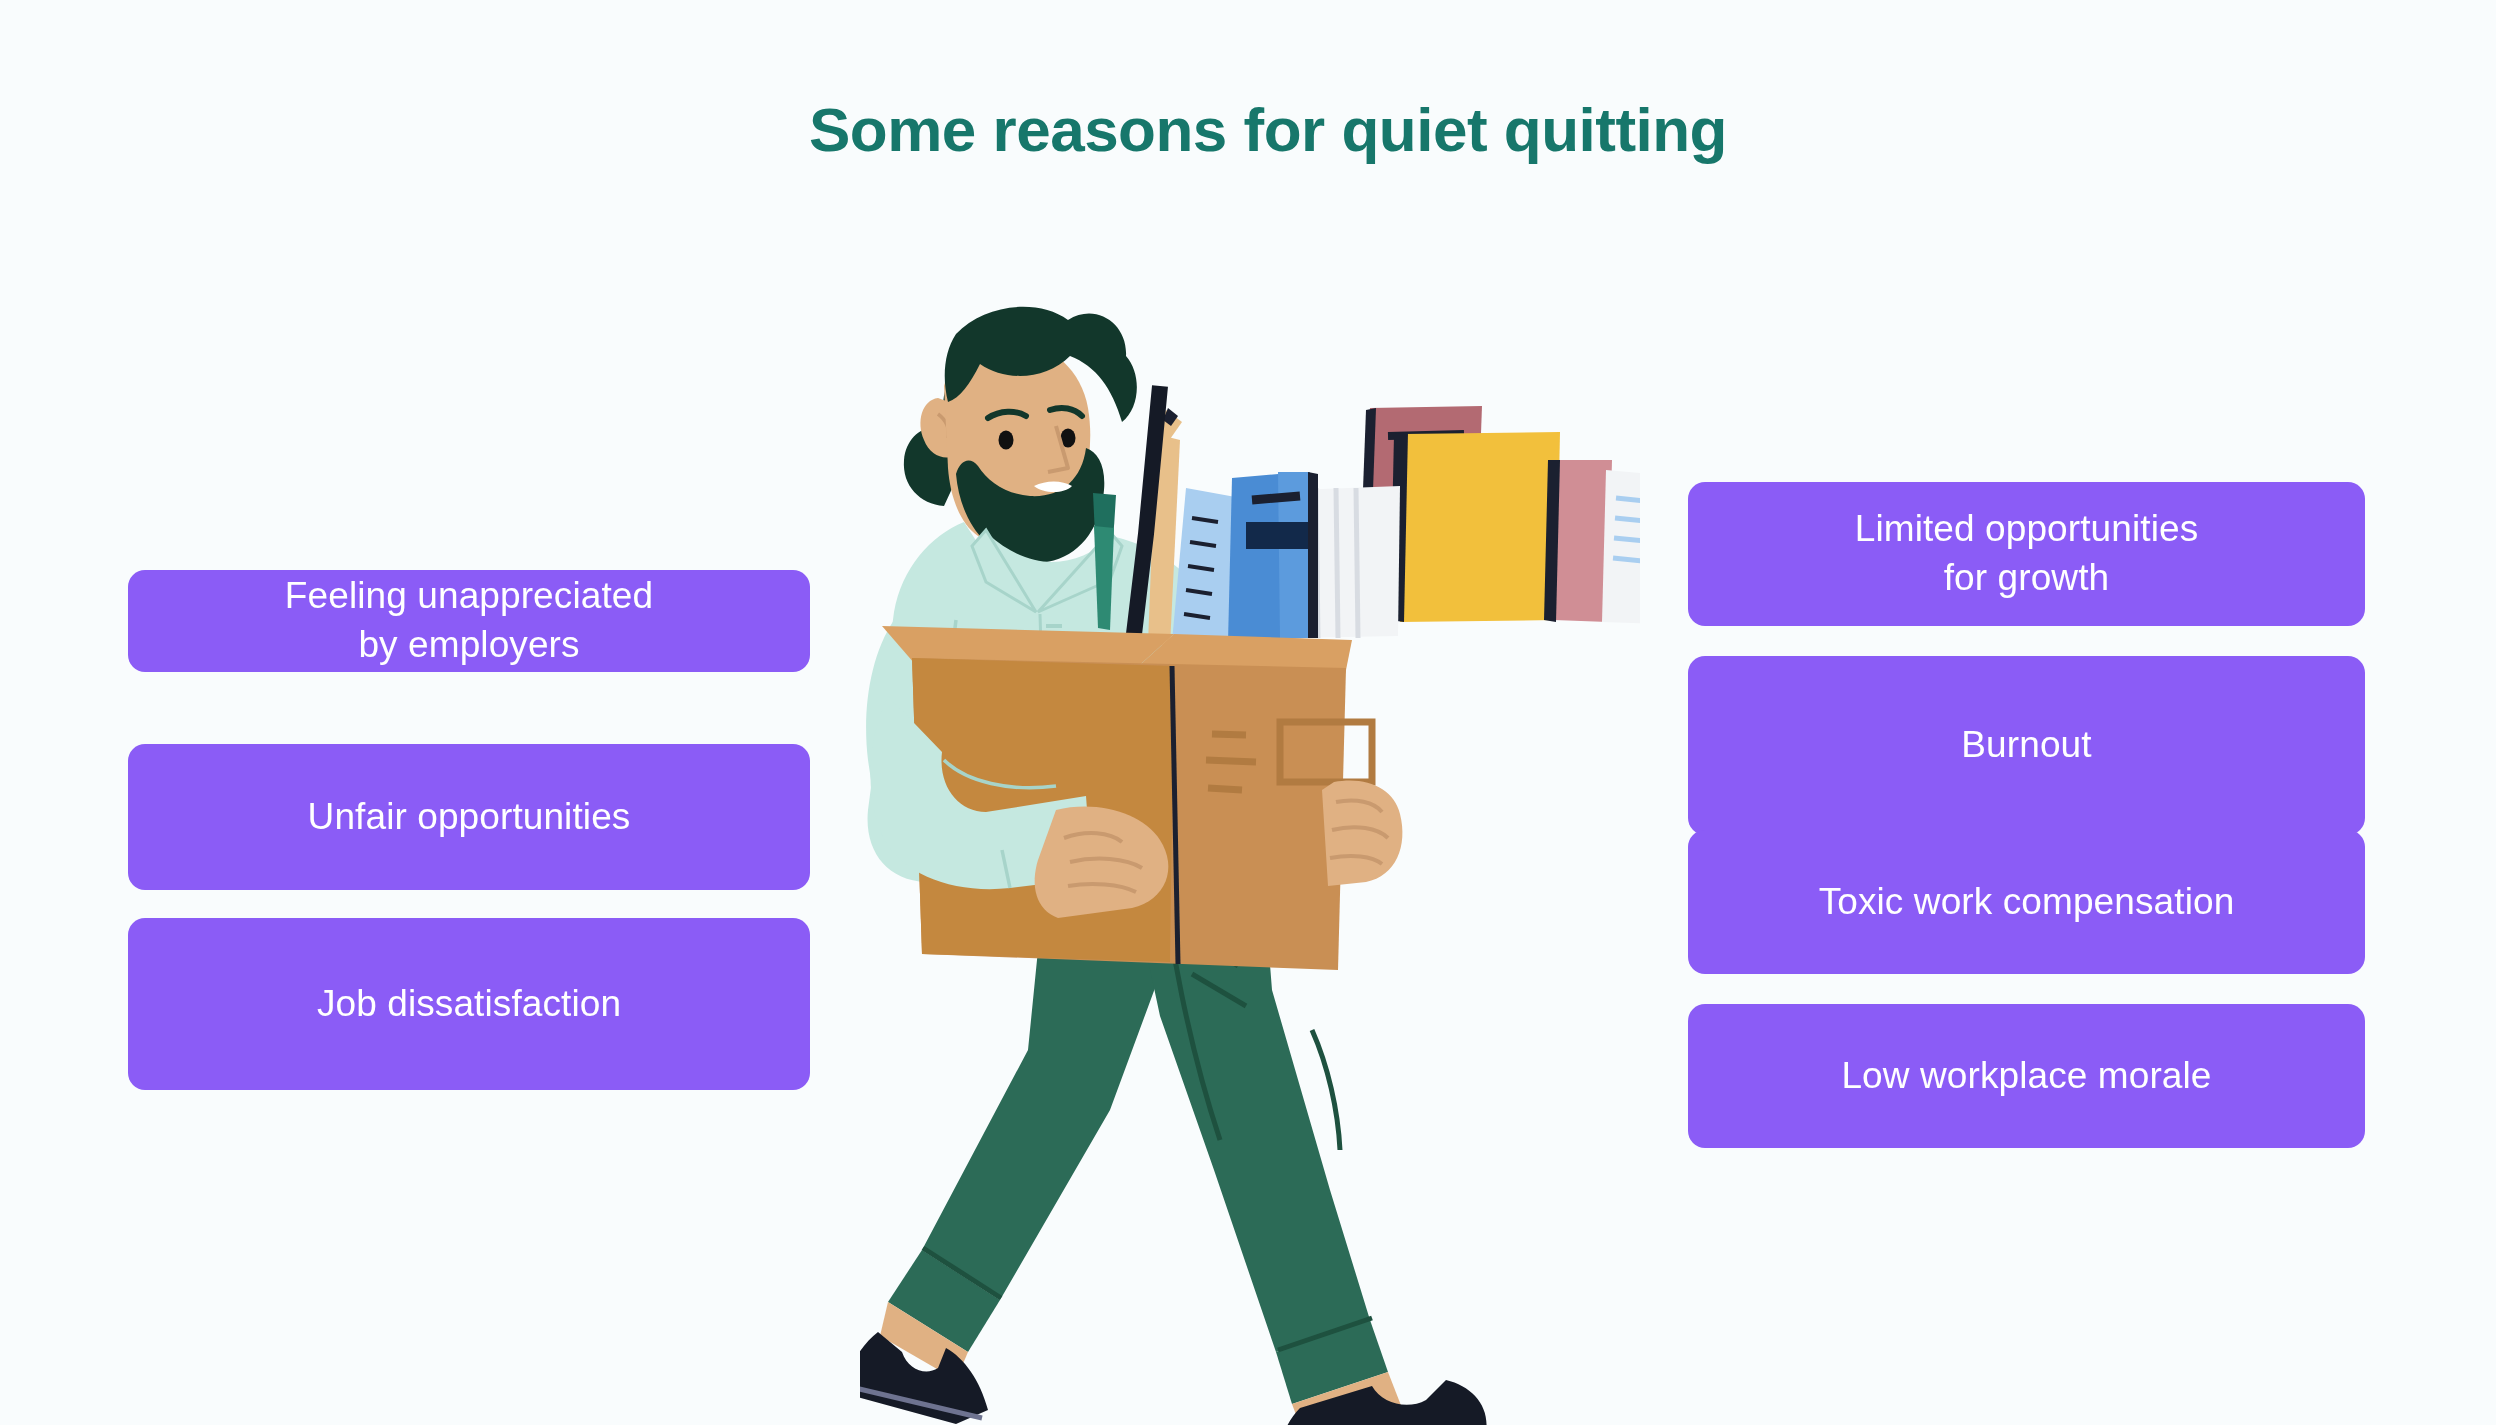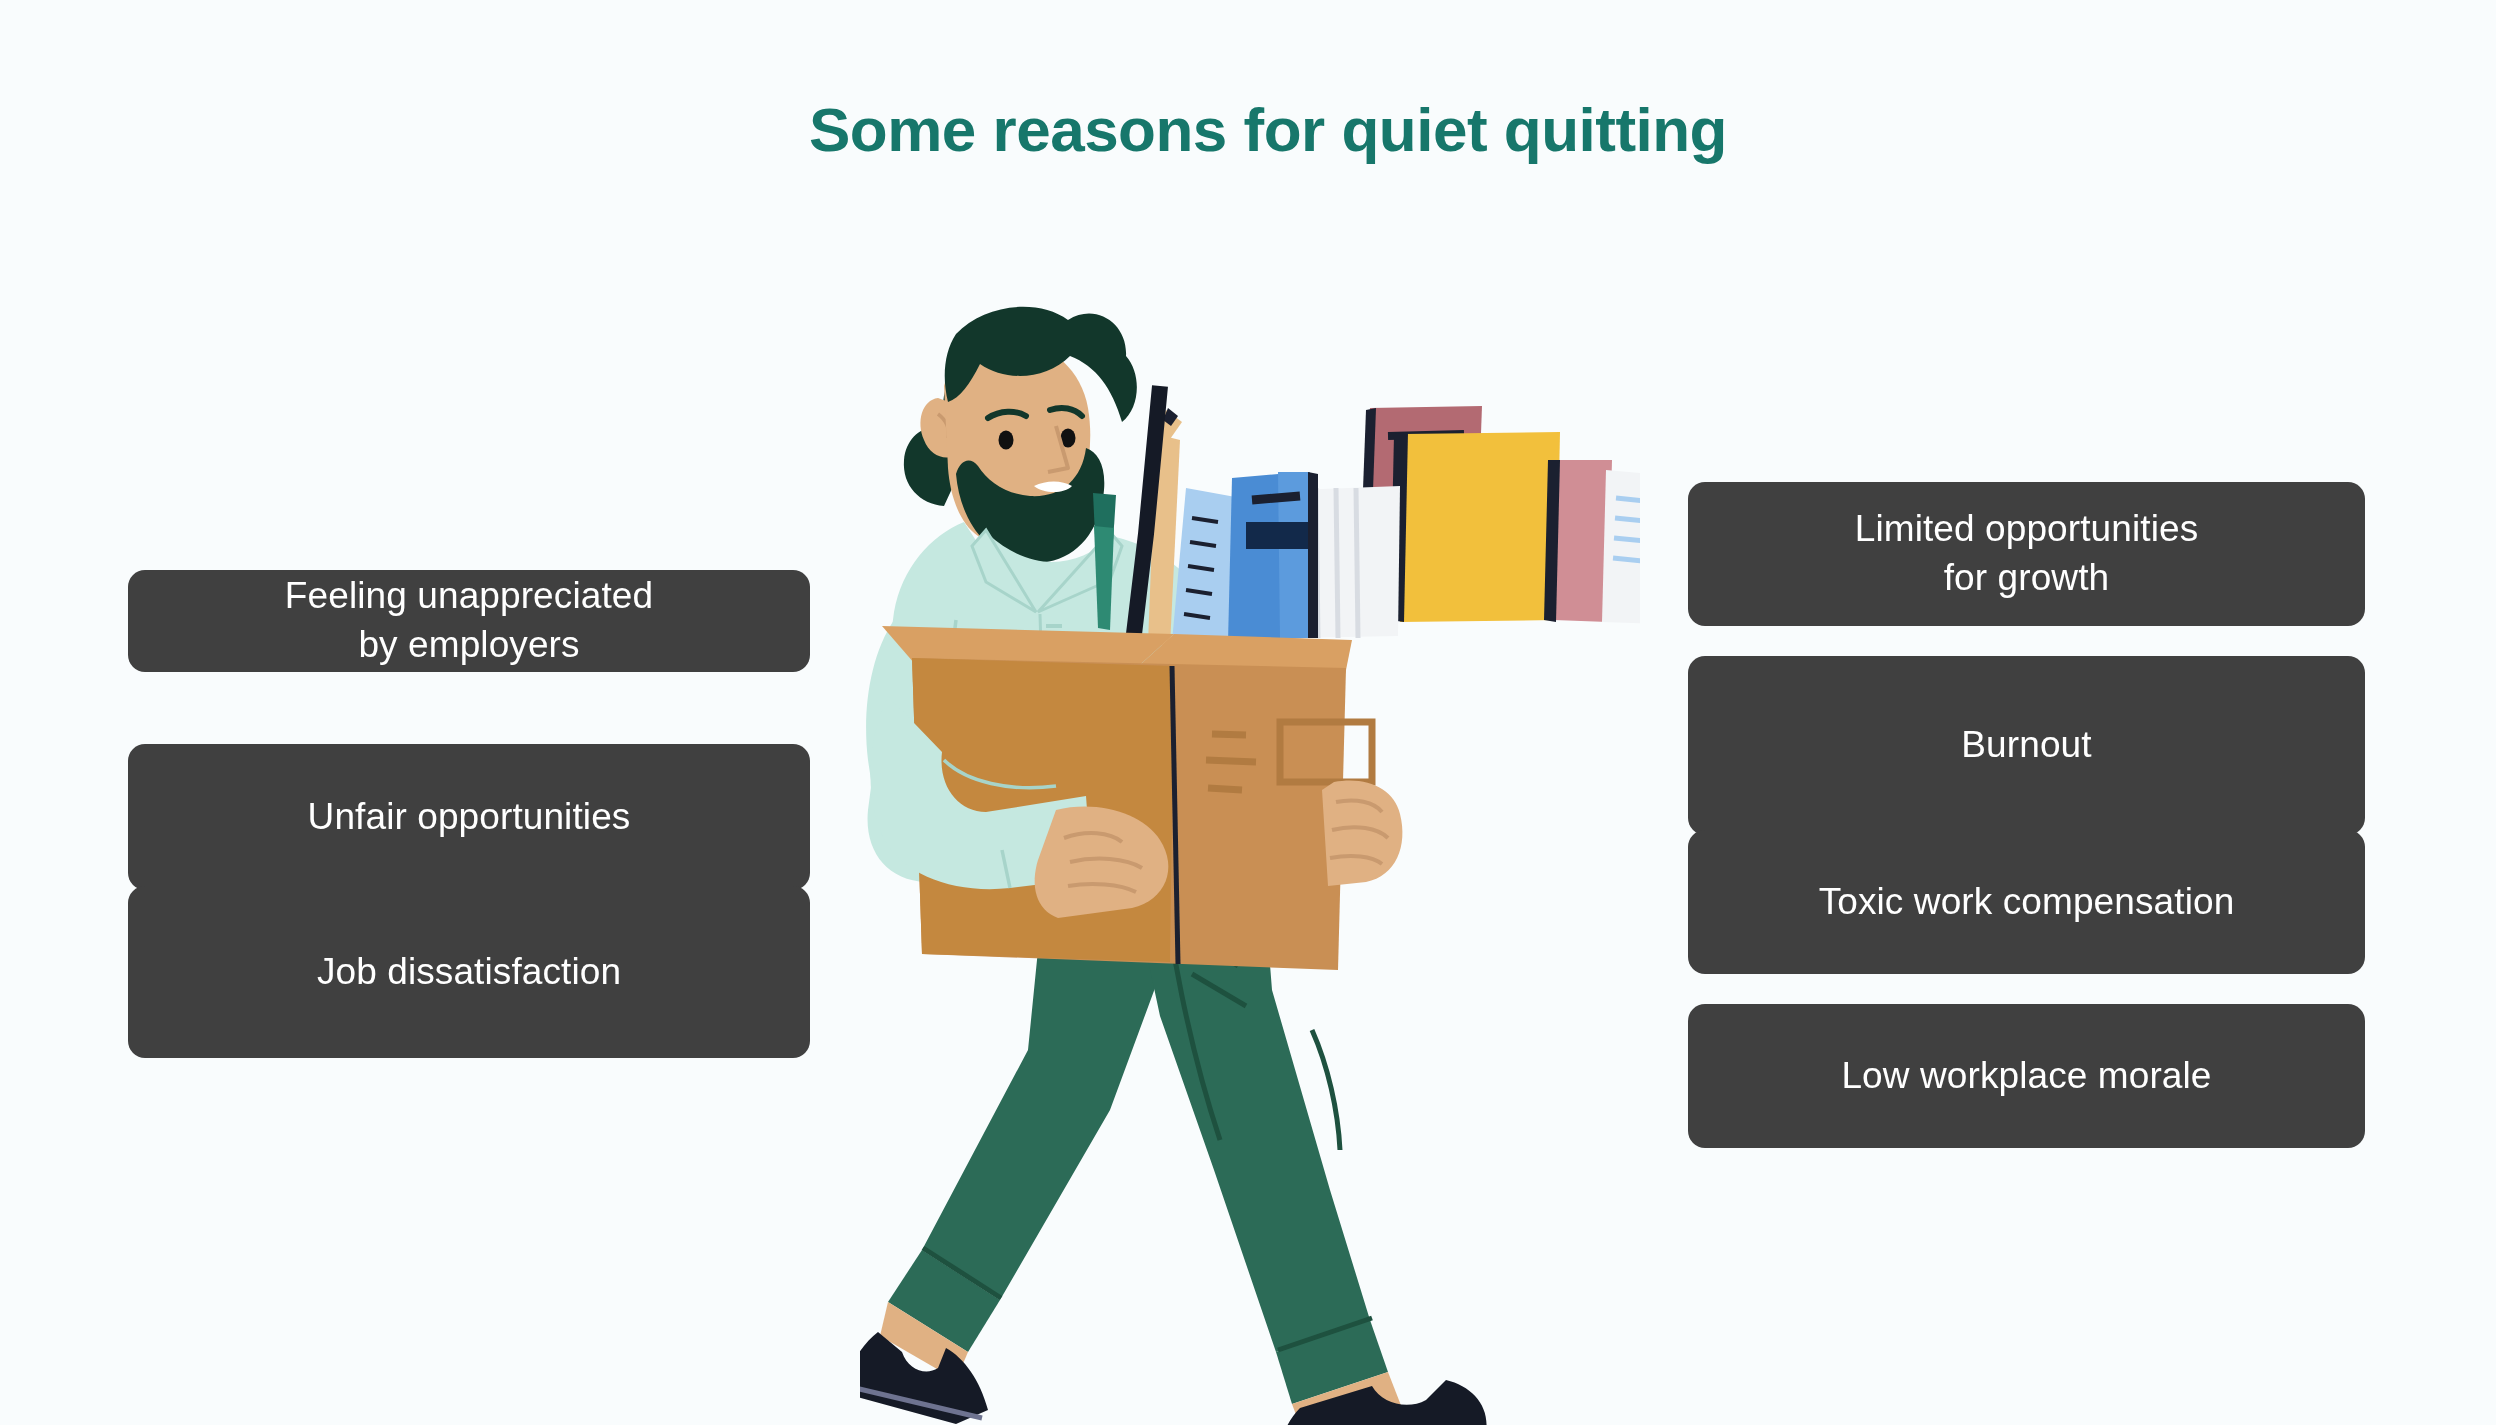--- a/index.html
+++ b/index.html
@@ -32,41 +32,41 @@
     font-weight: bold;
     letter-spacing: -0.5px;
     color: #17776B;
     line-height: 1.1;
     padding-left: 20px;
   }
 
   
   .pill {
     position: absolute;
-    background: #404040;
+    background: #8b5cf6;
     border-radius: 17px;
     color: #FFFFFF;
     display: flex;
     align-items: center;
     justify-content: center;
     text-align: center;
     font-size: 37px;
     font-weight: 500;
     line-height: 1.32;
     letter-spacing: 0.1px;
     box-sizing: border-box;
     padding: 4px 18px;
   }
   .pill span { display: block; }
 
   
   .col-left .pill { left: 128px; width: 682px; }
   #pill-l0 { top: 570px; height: 102px; }
   #pill-l1 { top: 744px; height: 146px; }
-  #pill-l2 { top: 886px; height: 172px; }
+  #pill-l2 { top: 918px; height: 172px; }
 
   
   .col-right .pill { left: 1688px; width: 677px; }
   #pill-r0 { top: 482px; height: 144px; }
   #pill-r1 { top: 656px; height: 179px; }
   #pill-r2 { top: 830px; height: 144px; }
   #pill-r3 { top: 1004px; height: 144px; }
 
   
   #illustration {

